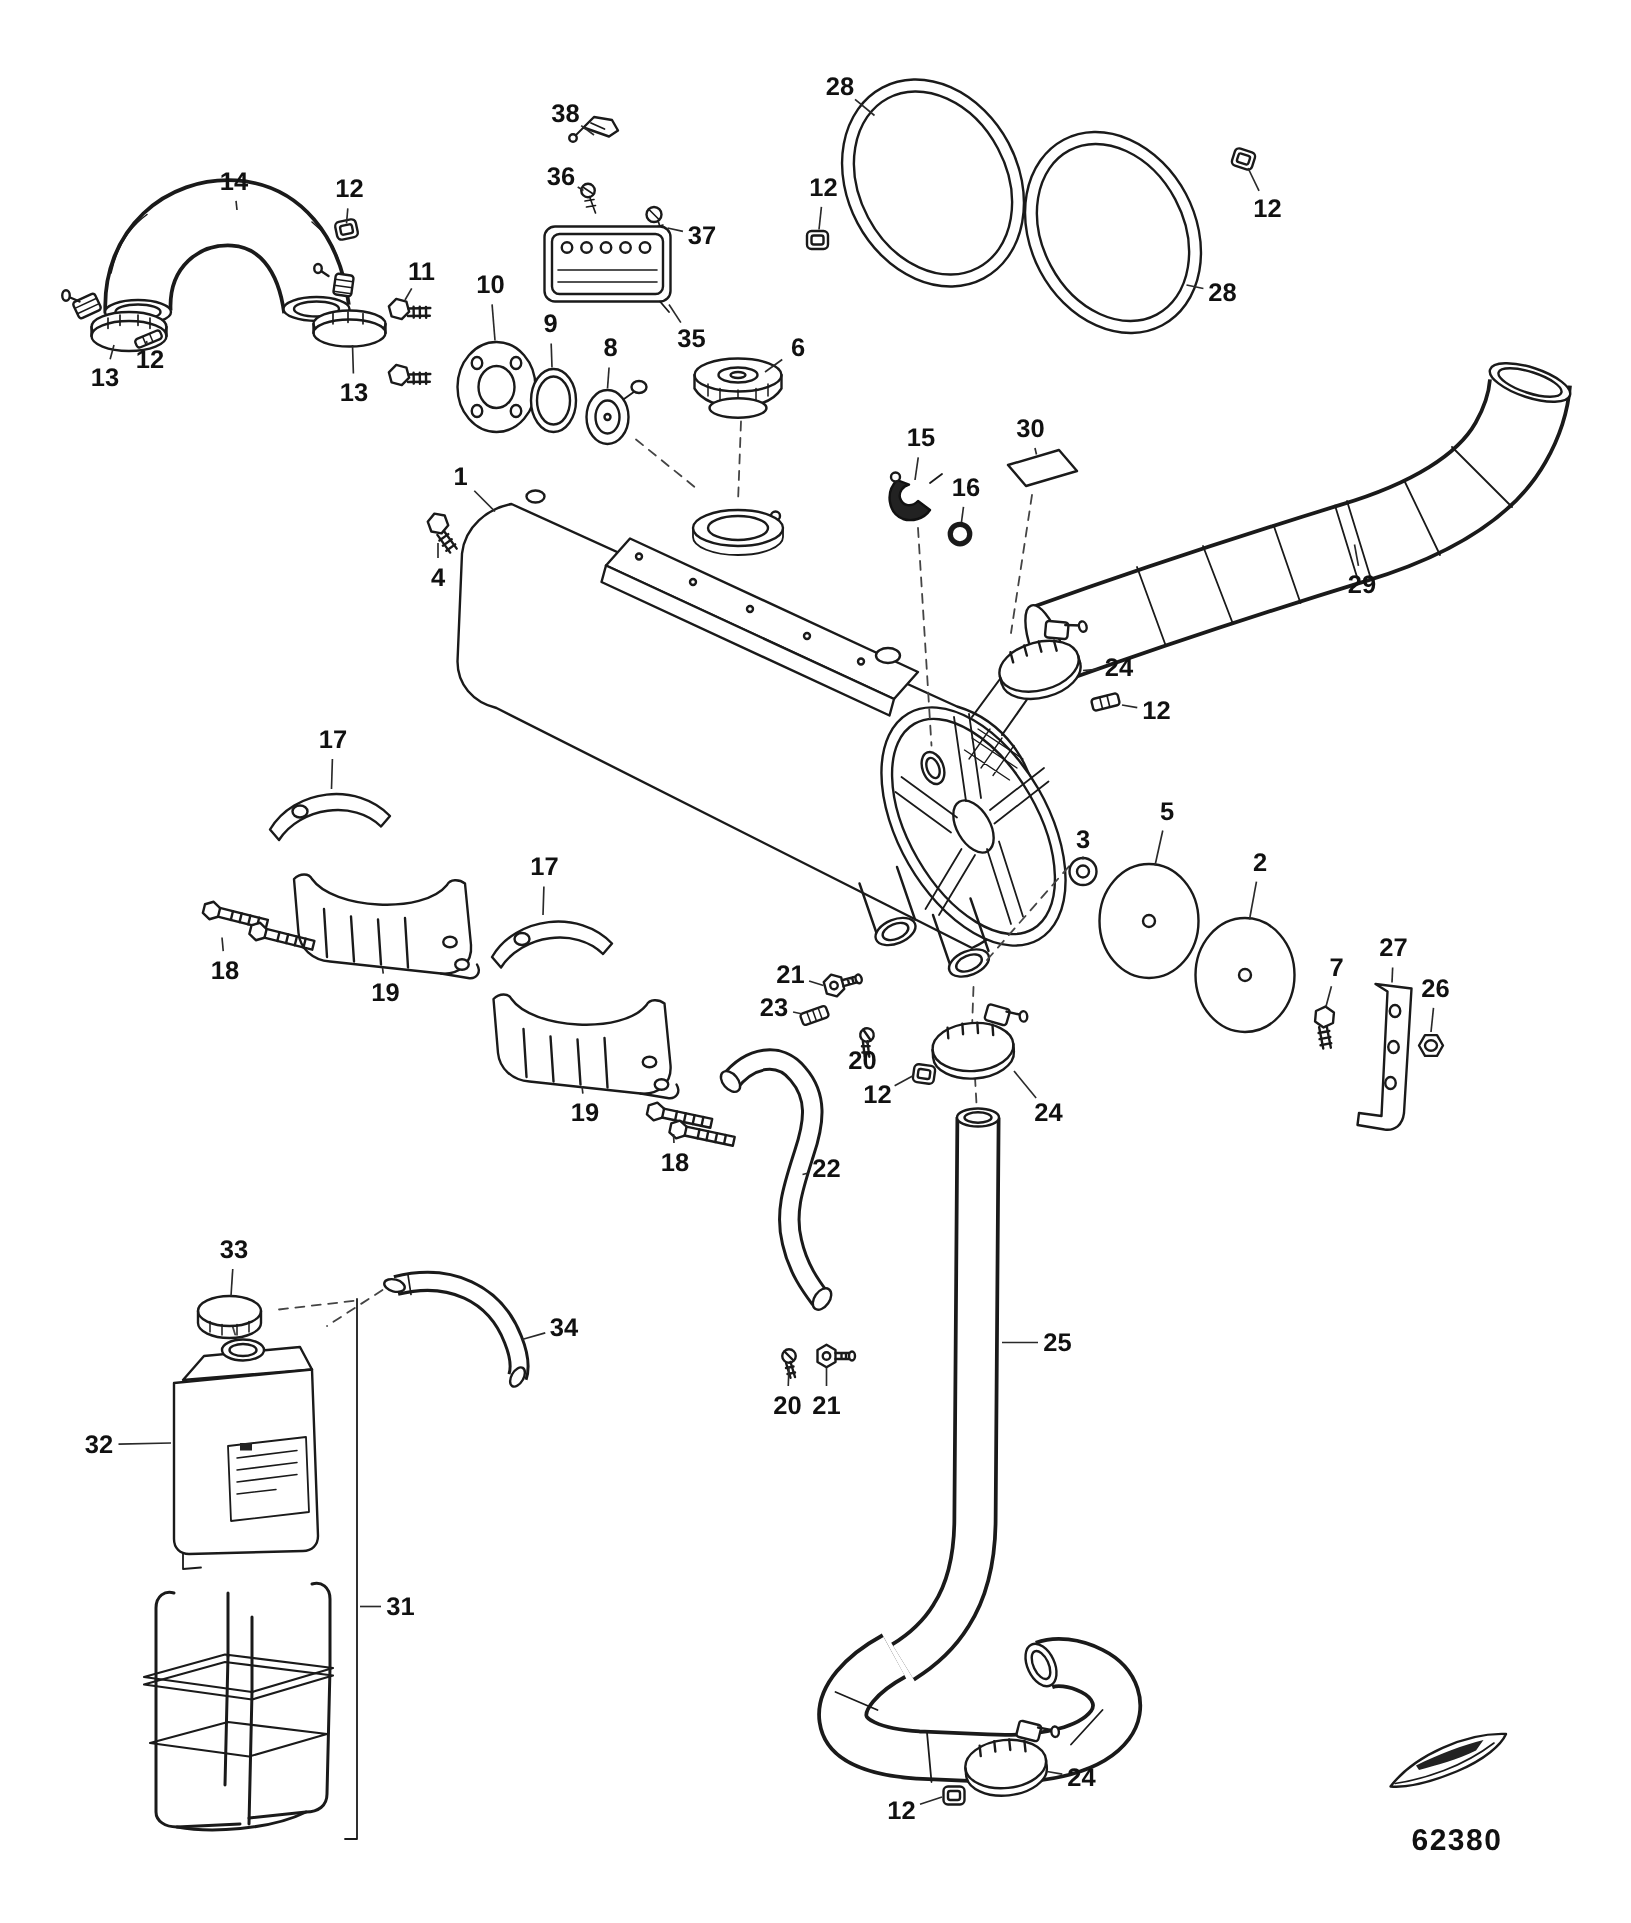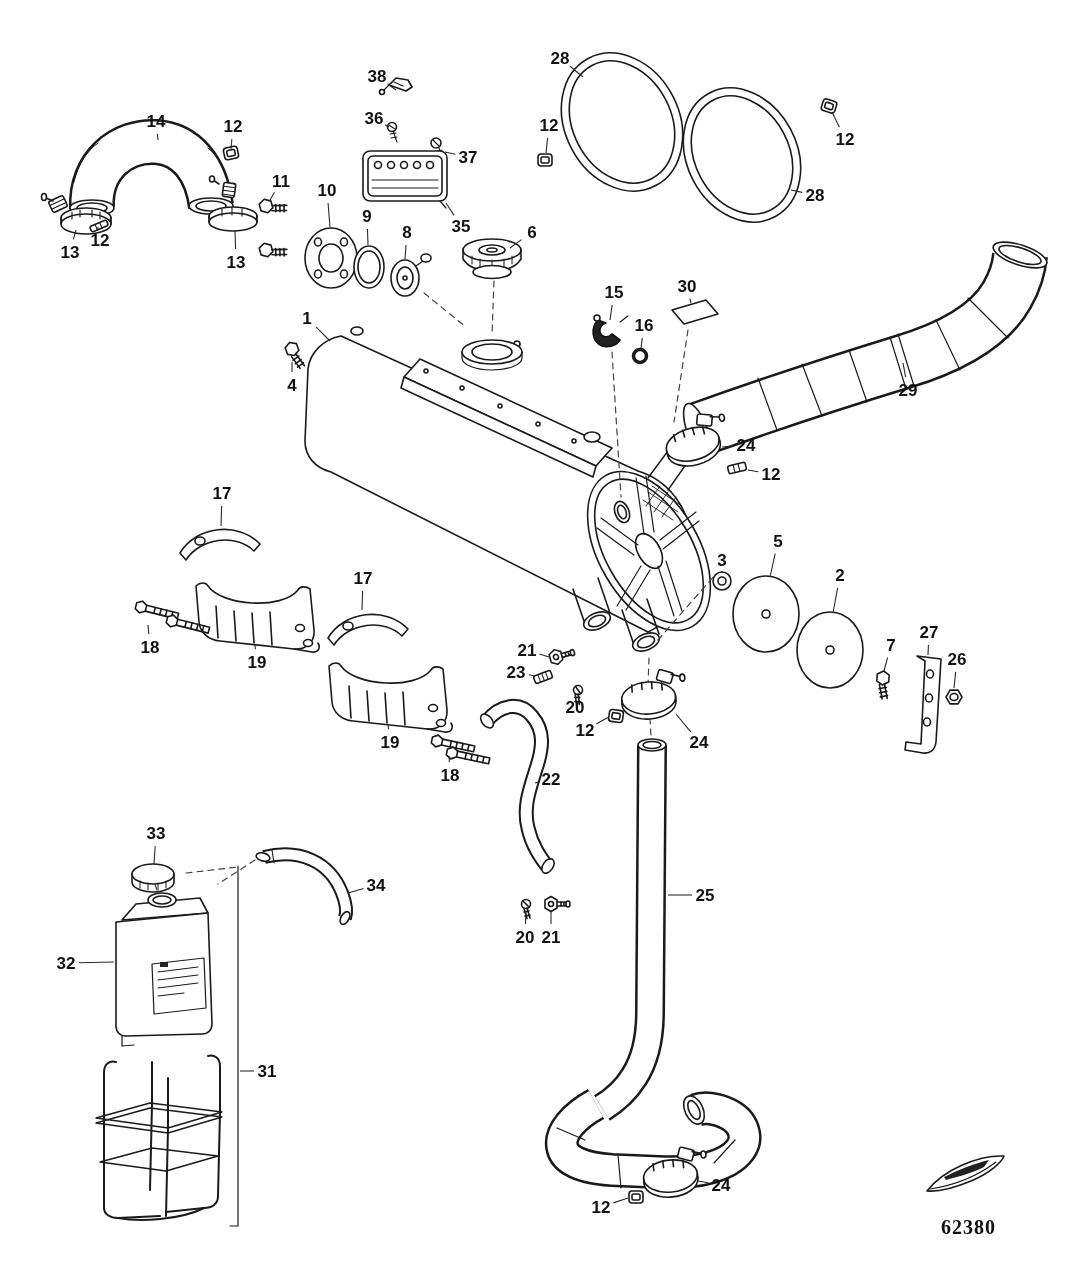--- a/index.html
+++ b/index.html
@@ -9,21 +9,21 @@
   }
   svg.diagram{position:absolute;left:0;top:0;}
   svg.diagram *{vector-effect:none;}
   #callout-layer text{
     font-family:"Liberation Sans",sans-serif;font-weight:bold;font-size:17px;
     fill:#111;text-anchor:middle;dominant-baseline:central;
   }
   #callout-layer line{stroke:#2a2a2a;stroke-width:1.1;}
   .drawing-number{
     position:absolute;left:941px;top:1216px;
-    font-family:Liberation Serif, serif;font-weight:bold;font-size:20px;
+    font-family:Liberation Sans, sans-serif;font-weight:bold;font-size:20px;
     letter-spacing:1px;color:#111;
   }
 </style>
 </head>
 <body>
 
 <div class="canvas">
 
 <svg class="diagram" width="1087" height="1282" viewBox="0 0 1087 1282" xmlns="http://www.w3.org/2000/svg">
 

